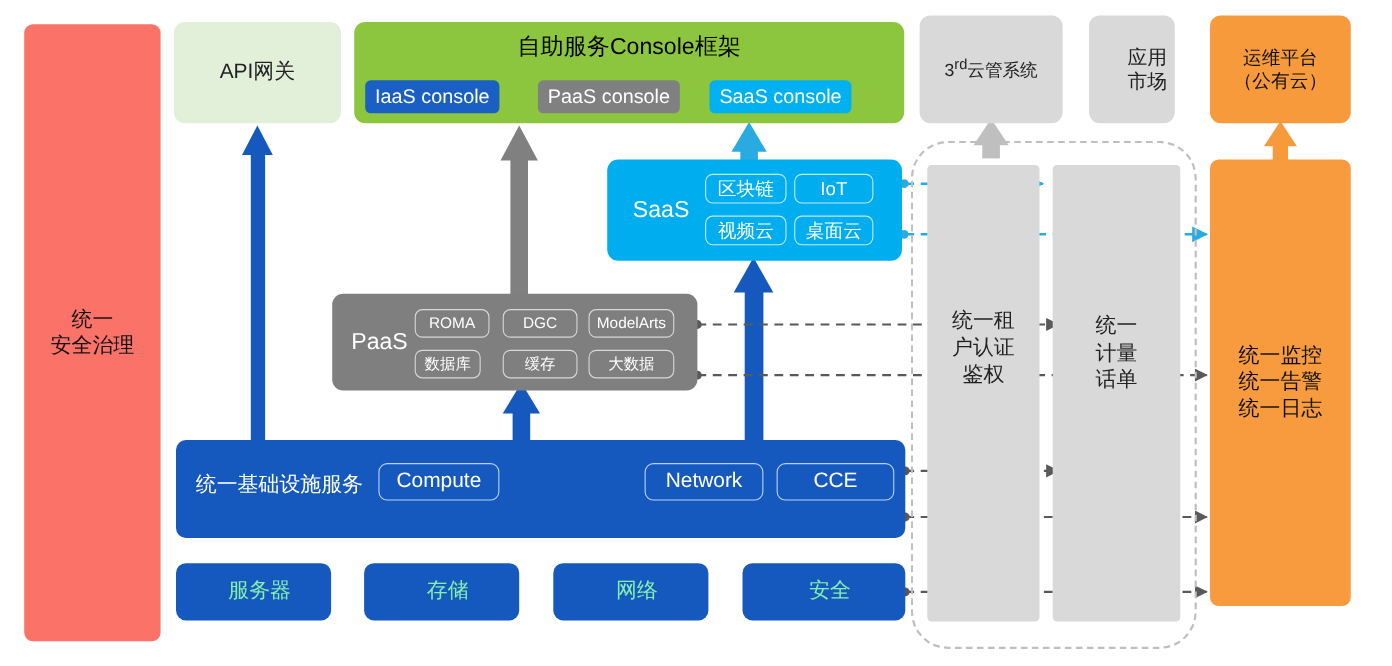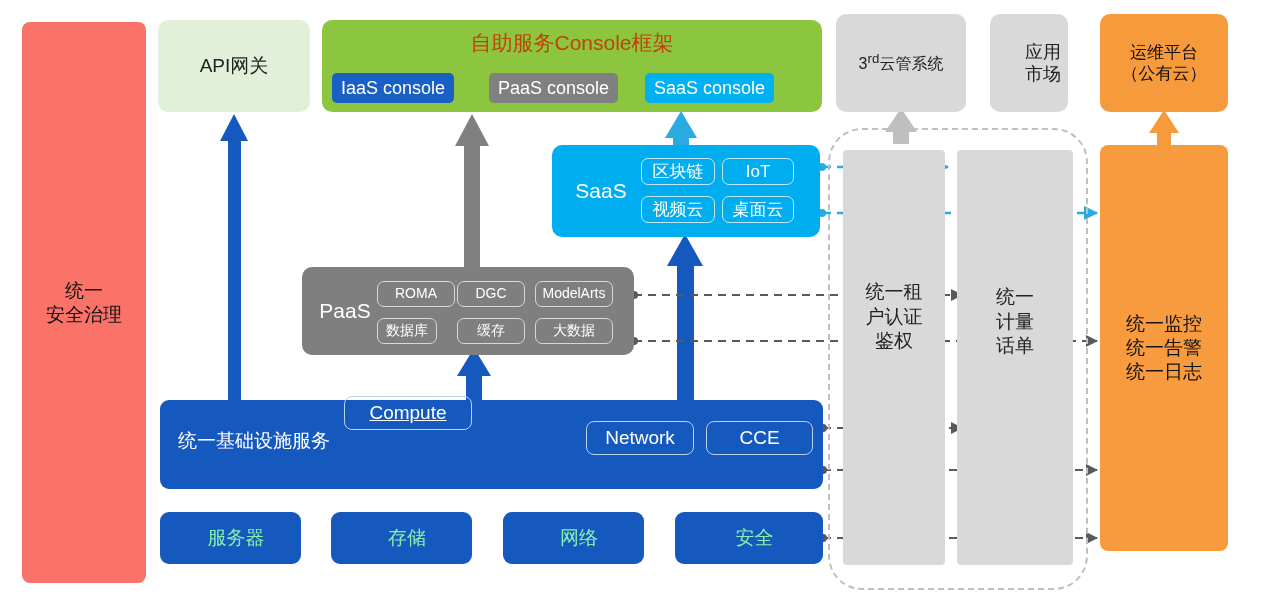--- a/index.html
+++ b/index.html
@@ -8,21 +8,21 @@
   .box{position:absolute;box-sizing:border-box;display:flex;align-items:center;justify-content:center;text-align:center;line-height:1.25;}
 
   
   #sec-gov{left:22px;top:22px;width:124px;height:561px;background:#FA7268;color:#111;font-size:19px;border-radius:8px;}
 
   
   #api-gw{left:158px;top:20px;width:152px;height:92px;background:#E2F0DA;color:#222;font-size:19px;border-radius:10px;}
 
   
   #console-frame{left:322px;top:20px;width:500px;height:92px;background:#8CC63F;border-radius:10px;}
-  #console-title{position:absolute;left:322px;top:28px;width:500px;height:30px;color:#c2410c;font-size:21px;}
+  #console-title{position:absolute;left:322px;top:28px;width:500px;height:30px;color:#000000;font-size:21px;}
   .console-chip{height:30px;color:#fff;font-size:18px;border-radius:5px;padding:0 9px;}
   #chip-iaas{left:332px;top:73px;background:#1A5FC4;}
   #chip-paas{left:489px;top:73px;background:#808080;}
   #chip-saas{left:645px;top:73px;background:#00B0F0;}
 
   
   #third-cloud{left:836px;top:14px;width:130px;height:98px;background:#D9D9D9;color:#222;font-size:16px;border-radius:10px;}
   #app-market{left:990px;top:14px;width:78px;height:98px;background:#D9D9D9;color:#222;font-size:18px;border-radius:10px;padding-left:28px;}
 
   
@@ -36,32 +36,32 @@
   .saas-chip{height:27px;border:1.6px solid #bfe9fb;color:#fff;font-size:17px;border-radius:7px;background:transparent;}
   #saas-c0{left:641px;top:158px;width:74px;}
   #saas-c1{left:722px;top:158px;width:72px;}
   #saas-c2{left:641px;top:196px;width:74px;}
   #saas-c3{left:722px;top:196px;width:72px;}
 
   
   #paas{left:302px;top:267px;width:332px;height:88px;background:#7F7F7F;border-radius:10px;}
   #paas-label{position:absolute;left:310px;top:298px;width:70px;height:26px;color:#fff;font-size:21px;}
   .paas-chip{height:26px;border:1.6px solid #d8d8d8;color:#fff;font-size:14px;border-radius:7px;background:transparent;}
-  #paas-c0{left:377px;top:281px;width:78px;}
+  #paas-c0{left:377px;top:281px;width:68px;}
   #paas-c1{left:457px;top:281px;width:68px;}
   #paas-c2{left:535px;top:281px;width:78px;}
   #paas-c3{left:377px;top:318px;width:60px;}
   #paas-c4{left:457px;top:318px;width:68px;}
   #paas-c5{left:535px;top:318px;width:78px;}
 
   
   #infra{left:160px;top:400px;width:663px;height:89px;background:#1559BF;border-radius:9px;}
   #infra-label{position:absolute;left:170px;top:427px;width:168px;height:28px;color:#fff;font-size:19px;}
   .infra-chip{height:34px;border:1.6px solid #b9d2f2;color:#fff;font-size:19px;border-radius:8px;background:transparent;}
-  #infra-c0{left:344px;top:396px;width:128px;text-decoration:underline;}
+  #infra-c0{left:344px;top:421px;width:110px;}
   #infra-c1{left:466px;top:421px;width:107px;}
   #infra-c2{left:586px;top:421px;width:108px;}
   #infra-c3{left:706px;top:421px;width:107px;}
 
   
   .hw{height:52px;background:#1559BF;color:#86efac;font-size:19px;border-radius:9px;top:512px;padding-left:11px;}
   #hw0{left:160px;width:141px;}
   #hw1{left:331px;width:141px;}
   #hw2{left:503px;width:141px;}
   #hw3{left:675px;width:148px;}

